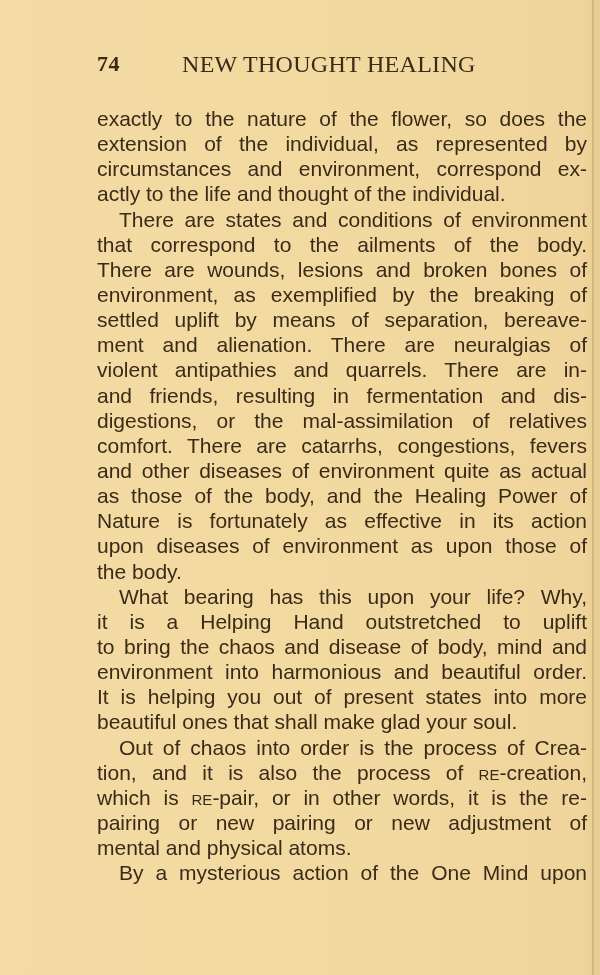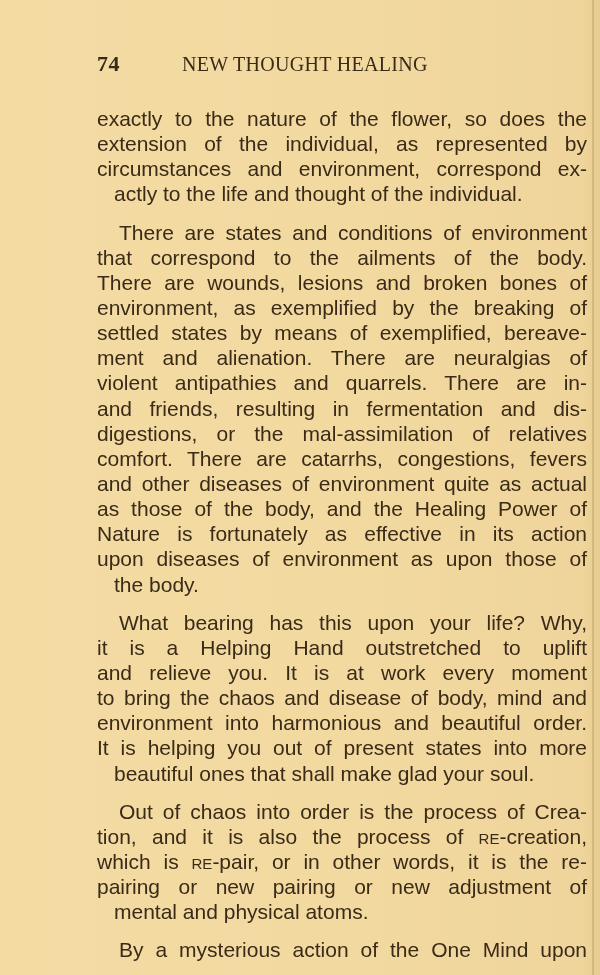--- a/index.html
+++ b/index.html
@@ -22,32 +22,32 @@
     position: absolute; left: 594px; top: 0; width: 6px; height: 975px;
     background: #e8cd93;
   }
   .header {
     position: absolute; left: 97px; top: 49px; width: 490px; height: 30px;
     font-family: "Liberation Serif", serif;
     font-size: 25px; line-height: 30px;
     letter-spacing: 0.5px;
   }
   .page-number { position: absolute; left: 0; top: 0; font-weight: bold; font-size: 22px; }
-  .running-title { position: absolute; left: 85px; top: 0; font-size: 20px; letter-spacing: 0.3px; }
+  .running-title { position: absolute; left: 85px; top: 0; font-size: 24px; letter-spacing: 0.3px; }
   .body-text {
     position: absolute; left: 97px; top: 106px; width: 490px;
     font-family: Liberation Sans, sans-serif;
     font-size: 21px; line-height: 25.15px;
   }
   .line {
     display: block; height: 25.15px; white-space: nowrap;
     text-align: justify; text-align-last: justify;
   }
-  .line.last { text-align-last: left; margin-left: 17px; }
-  .line.indent { padding-left: 22px; margin-top: 13px; }
+  .line.last { text-align-last: left; }
+  .line.indent { padding-left: 22px; }
   .sc { font-variant: small-caps; margin-top: 36px; }
 </style>
 </head>
 <body>
 
 <div class="page">
   <div class="edge-line"></div>
   <div class="edge-shade"></div>
 
   <div class="header">
@@ -60,36 +60,35 @@
         <span class="line">exactly to the nature of the flower, so does the</span>
         <span class="line">extension of the individual, as represented by</span>
         <span class="line">circumstances and environment, correspond ex-</span>
         <span class="line last">actly to the life and thought of the individual.</span>
       </div>
       <div>
         <span class="line indent">There are states and conditions of environment</span>
         <span class="line">that correspond to the ailments of the body.</span>
         <span class="line">There are wounds, lesions and broken bones of</span>
         <span class="line">environment, as exemplified by the breaking of</span>
-        <span class="line">settled states by means of exemplified, bereave-</span>
+        <span class="line">settled uplift by means of separation, bereave-</span>
         <span class="line">ment and alienation. There are neuralgias of</span>
         <span class="line">violent antipathies and quarrels. There are in-</span>
         <span class="line">and friends, resulting in fermentation and dis-</span>
         <span class="line">digestions, or the mal-assimilation of relatives</span>
         <span class="line">comfort. There are catarrhs, congestions, fevers</span>
         <span class="line">and other diseases of environment quite as actual</span>
         <span class="line">as those of the body, and the Healing Power of</span>
         <span class="line">Nature is fortunately as effective in its action</span>
         <span class="line">upon diseases of environment as upon those of</span>
         <span class="line last">the body.</span>
       </div>
       <div>
         <span class="line indent">What bearing has this upon your life? Why,</span>
         <span class="line">it is a Helping Hand outstretched to uplift</span>
-        <span class="line">and relieve you. It is at work every moment</span>
         <span class="line">to bring the chaos and disease of body, mind and</span>
         <span class="line">environment into harmonious and beautiful order.</span>
         <span class="line">It is helping you out of present states into more</span>
         <span class="line last">beautiful ones that shall make glad your soul.</span>
       </div>
       <div>
         <span class="line indent">Out of chaos into order is the process of Crea-</span>
         <span class="line">tion, and it is also the process of <span class="sc">re</span>-creation,</span>
         <span class="line">which is <span class="sc">re</span>-pair, or in other words, it is the re-</span>
         <span class="line">pairing or new pairing or new adjustment of</span>

